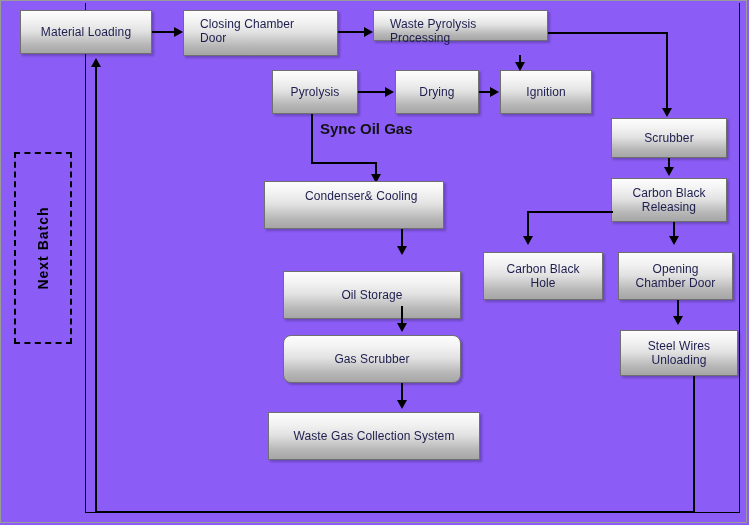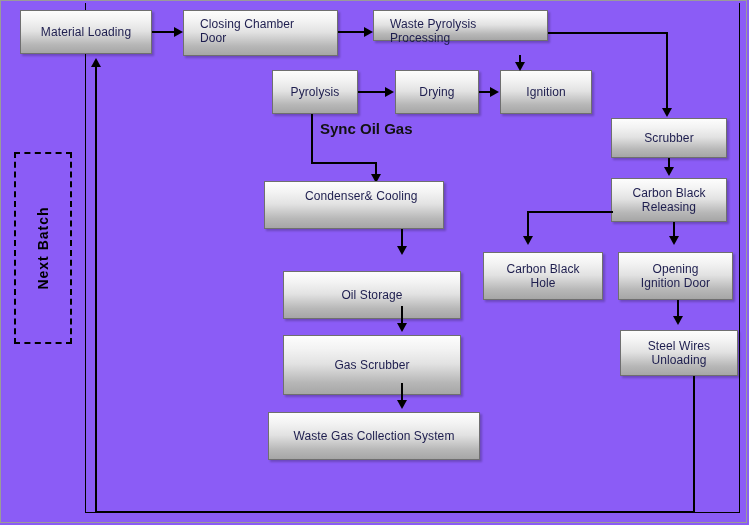--- a/index.html
+++ b/index.html
@@ -199,21 +199,21 @@
   <div class="edge-label" style="left:320px; top:120px;">Sync Oil Gas</div>
 
   <div class="node midleft" style="left:264px; top:181px; width:180px; height:48px;padding-left:40px;">
     <span>Condenser&amp; Cooling</span>
   </div>
 
   <div class="node" style="left:283px; top:258px; width:178px; height:48px;margin-top:13px;">
     <span>Oil Storage</span>
   </div>
 
-  <div class="node" style="left:283px; top:335px; width:178px; height:60px;">
+  <div class="node" style="left:283px; top:335px; width:178px; height:48px;border-radius:8px;">
     <span>Gas Scrubber</span>
   </div>
 
   <div class="node" style="left:268px; top:412px; width:212px; height:48px;">
     <span>Waste Gas Collection System</span>
   </div>
 
   <div class="line v" style="left:401px; top:229px; height:22px;"></div>
   <div class="arrow down" style="left:397px; top:246px;"></div>
 
@@ -237,21 +237,21 @@
   <div class="node" style="left:483px; top:252px; width:120px; height:48px;">
     <span>
       <span>Carbon Black</span><br>
       <span>Hole</span>
     </span>
   </div>
 
   <div class="node" style="left:618px; top:252px; width:115px; height:48px;">
     <span>
       <span>Opening</span><br>
-      <span>Ignition Door</span>
+      <span>Chamber Door</span>
     </span>
   </div>
 
   <div class="node" style="left:620px; top:330px; width:118px; height:46px;">
     <span>
       <span>Steel Wires</span><br>
       <span>Unloading</span>
     </span>
   </div>
 

